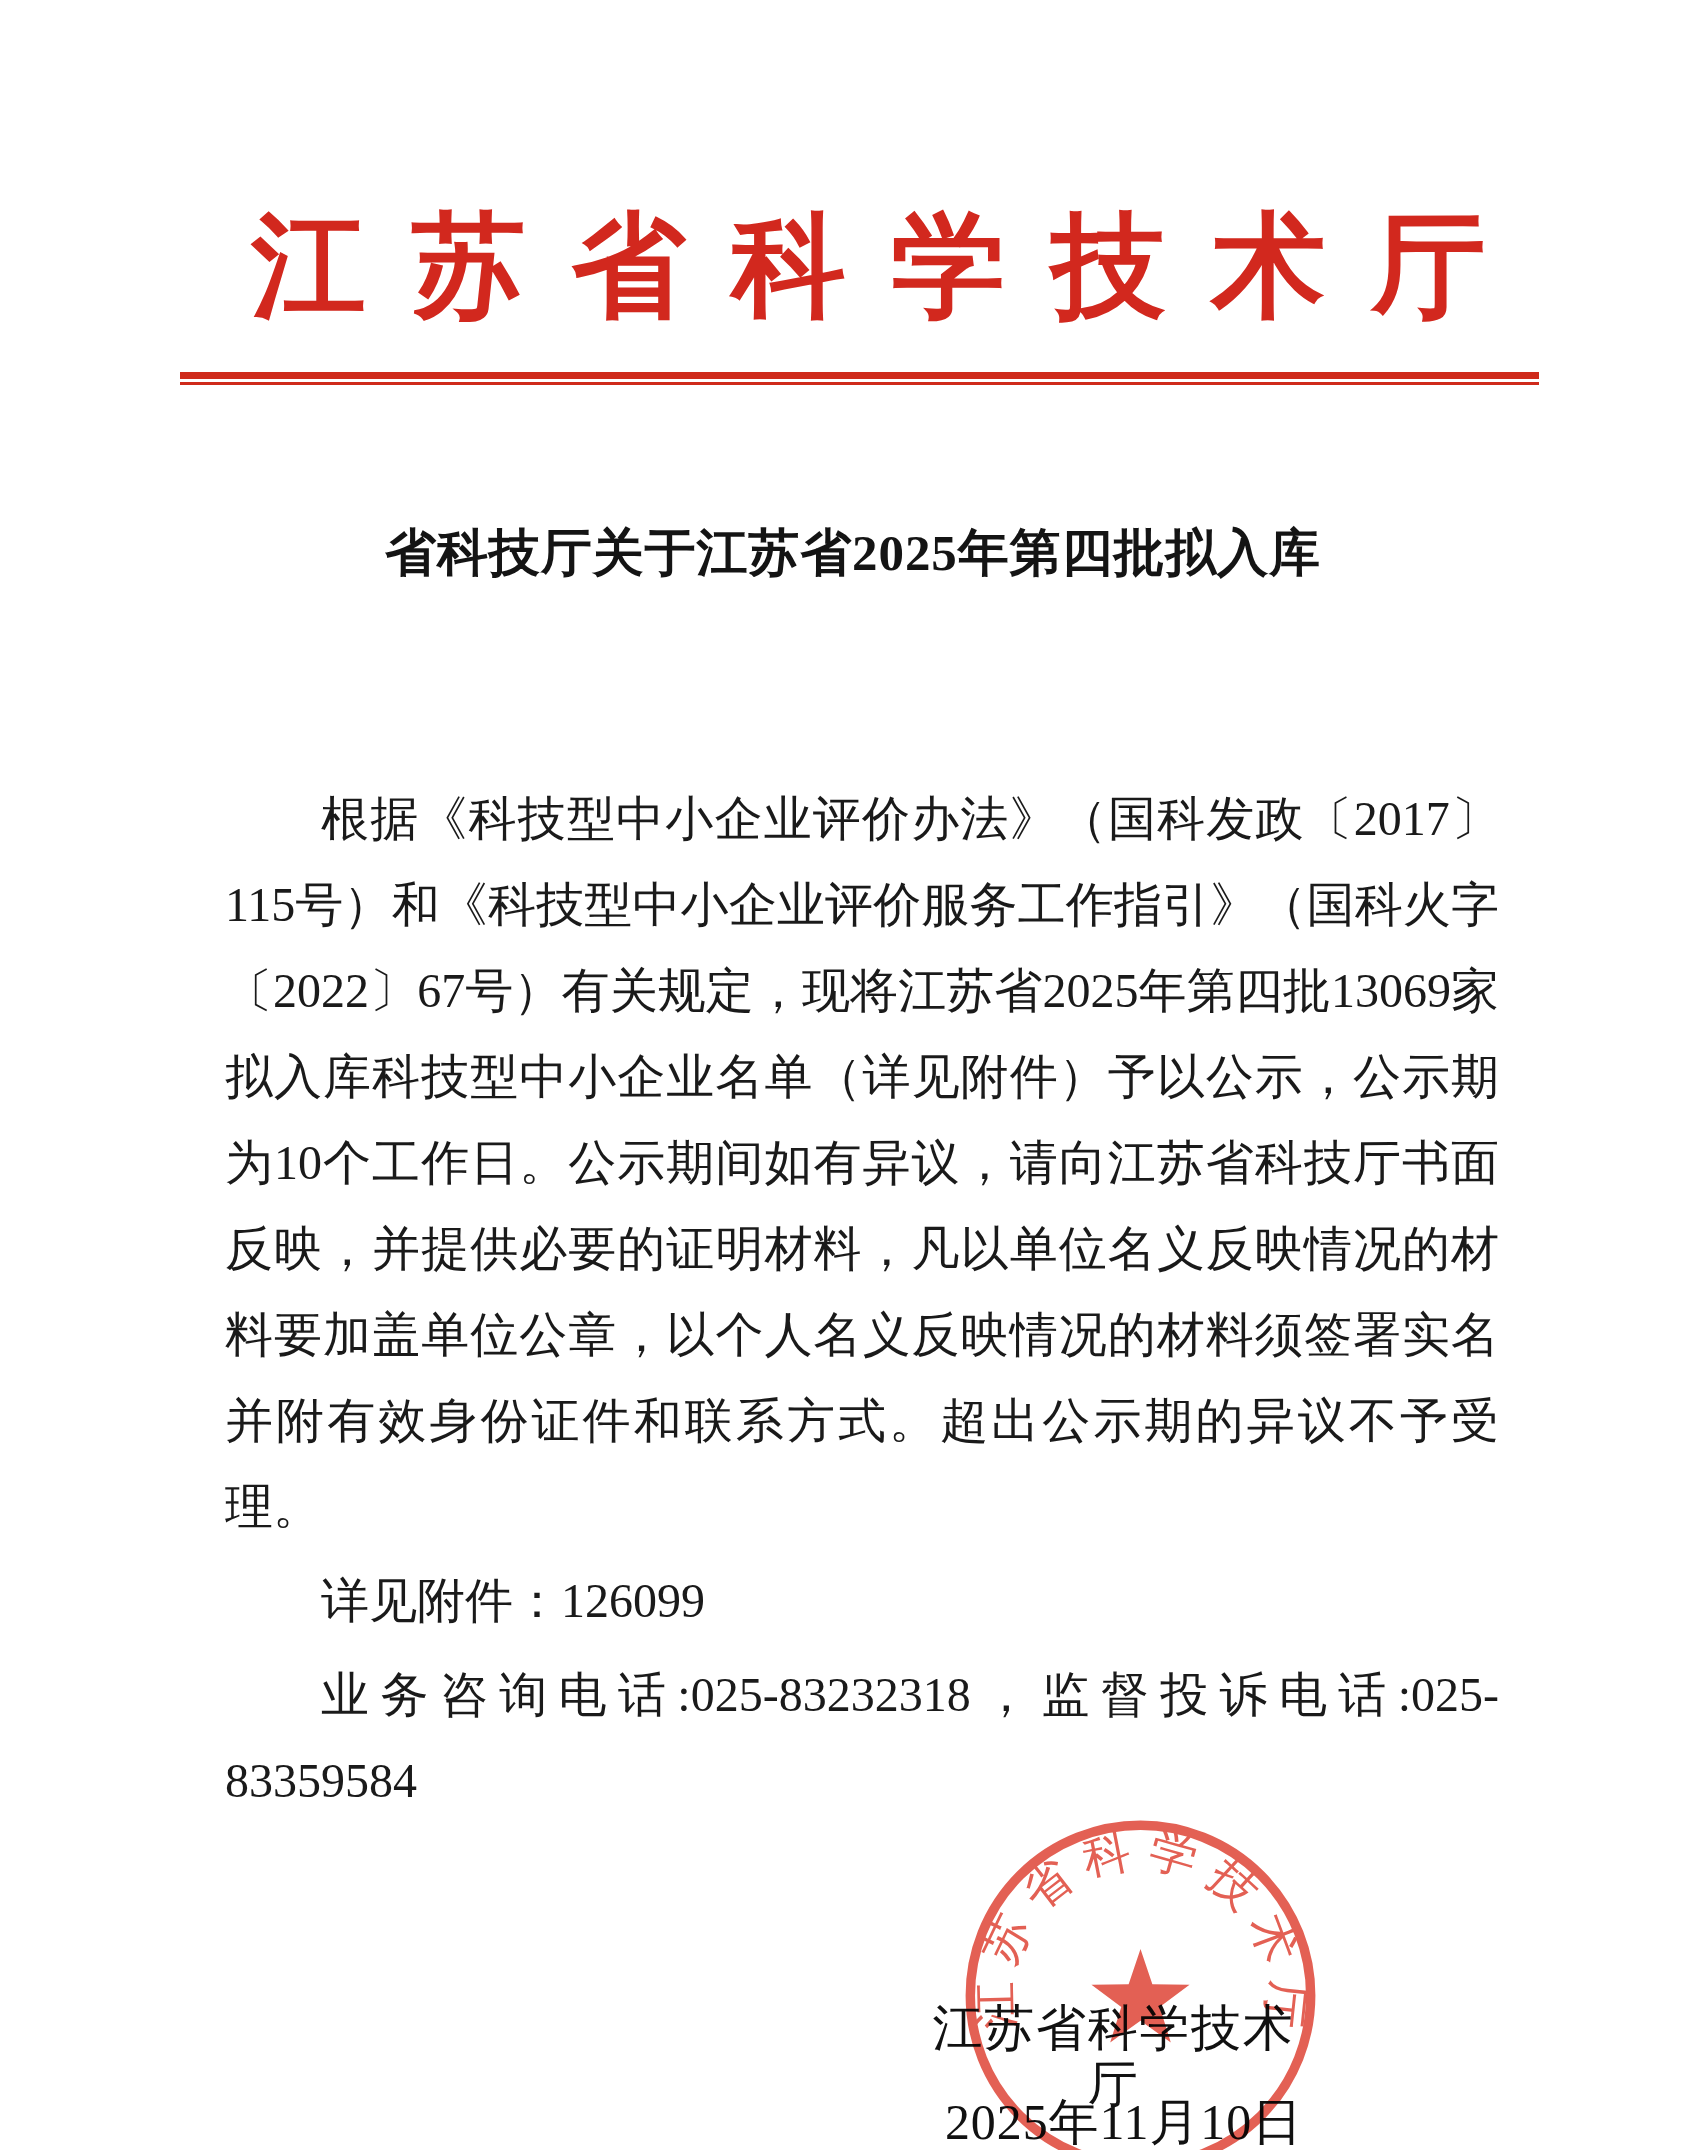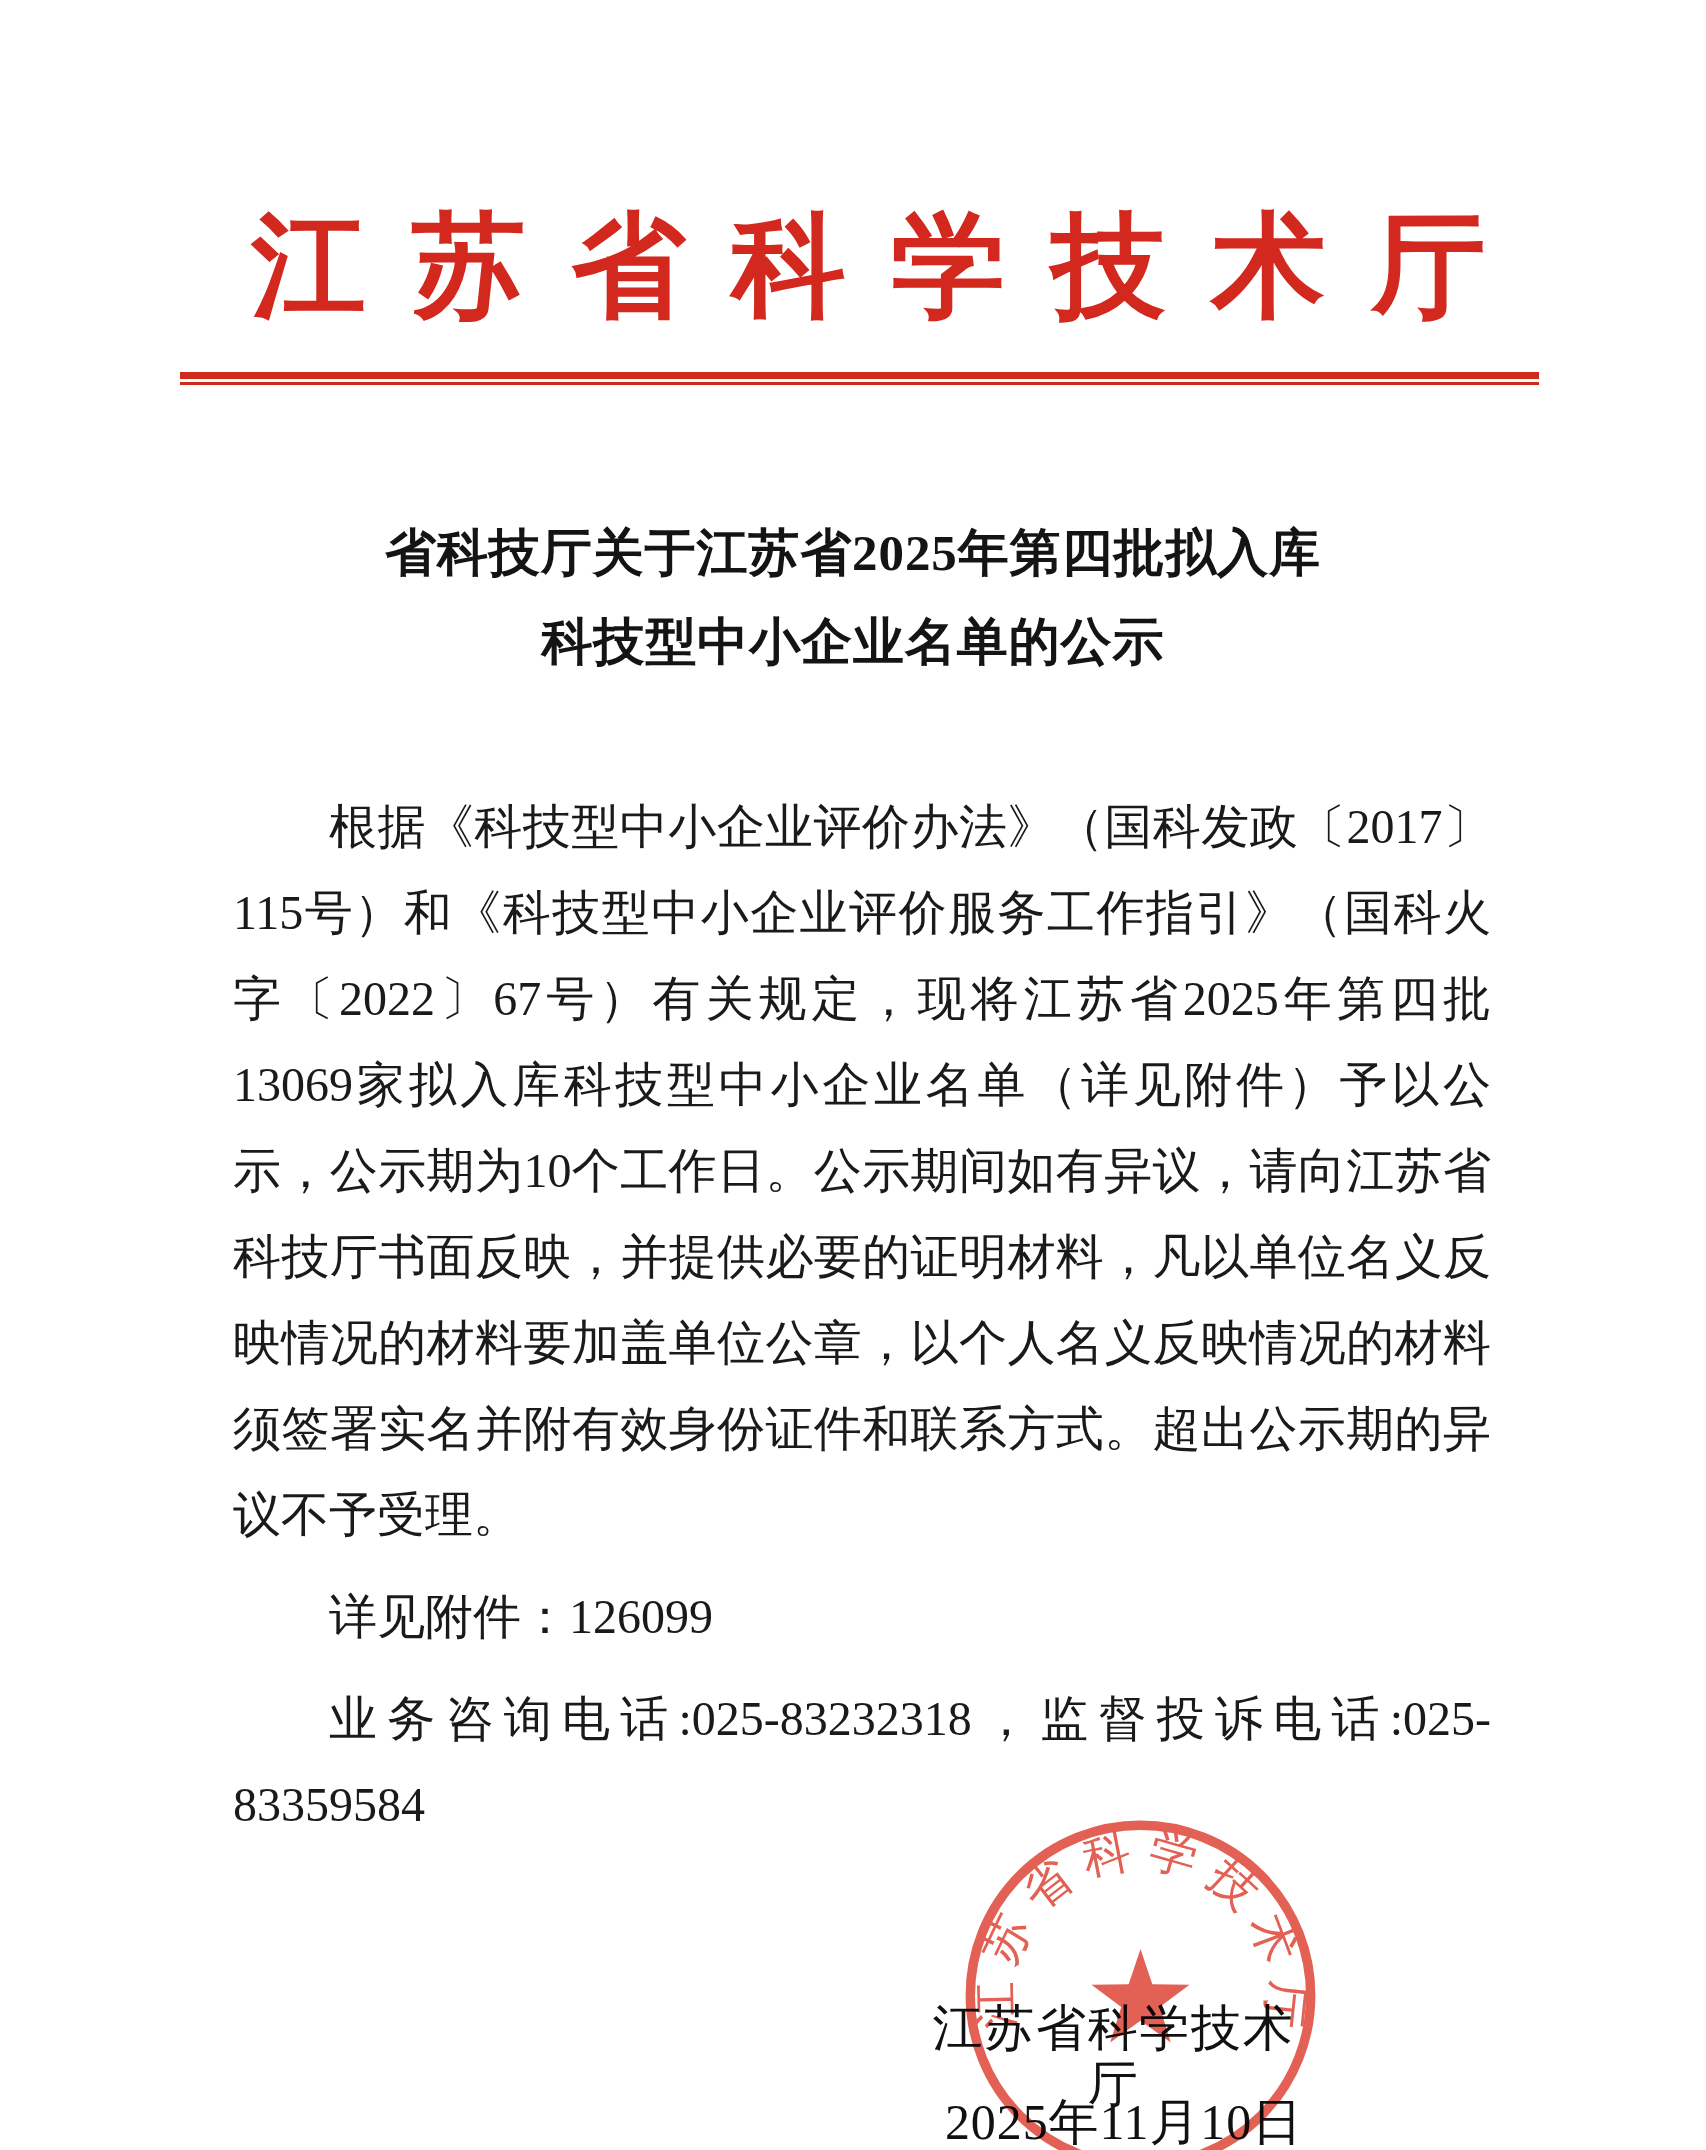--- a/index.html
+++ b/index.html
@@ -60,21 +60,21 @@
     position: absolute;
     top: 768px;
     left: 217px;
     width: 1290px;
     font-size: 48px;
     line-height: 86px;
     text-align: justify;
     color: #1a1a1a;
   }
   .doc-body p {
-    margin: 16px;
+    margin: 8px;
     text-indent: 2em;
   }
   .gap-1em {
     display: inline-block;
     width: 1em;
   }
   .signature-block {
     position: absolute;
     top: 2000px;
     left: 920px;
@@ -112,21 +112,20 @@
 </head>
 <body>
 
 <div class="letterhead">江苏省科学技术厅</div>
 
 <div class="rule-thick"></div>
 <div class="rule-thin"></div>
 
 <div class="doc-title">
   <div>省科技厅关于江苏省2025年第四批拟入库</div>
-  <div>科技型中小企业名单的公示</div>
 </div>
 
 <div class="doc-body">
   <p>根据《科技型中小企业评价办法》（国科发政〔2017〕115号）和《科技型中小企业评价服务工作指引》（国科火字〔2022〕67号）有关规定，现将江苏省2025年第四批13069家拟入库科技型中小企业名单（详见附件）予以公示，公示期为10个工作日。公示期间如有异议，请向江苏省科技厅书面反映，并提供必要的证明材料，凡以单位名义反映情况的材料要加盖单位公章，以个人名义反映情况的材料须签署实名并附有效身份证件和联系方式。超出公示期的异议不予受理。</p>
   <p><span>详见附件：</span><span>126099</span></p>
   <p><span>业务咨询电话:</span><span>025-83232318</span><span>，</span><span>监督投诉电话:</span><span>025-83359584</span></p>
 </div>
 
 <div class="signature-block">江苏省科学技术厅</div>
 <div class="date-block">2025年11月10日</div>

